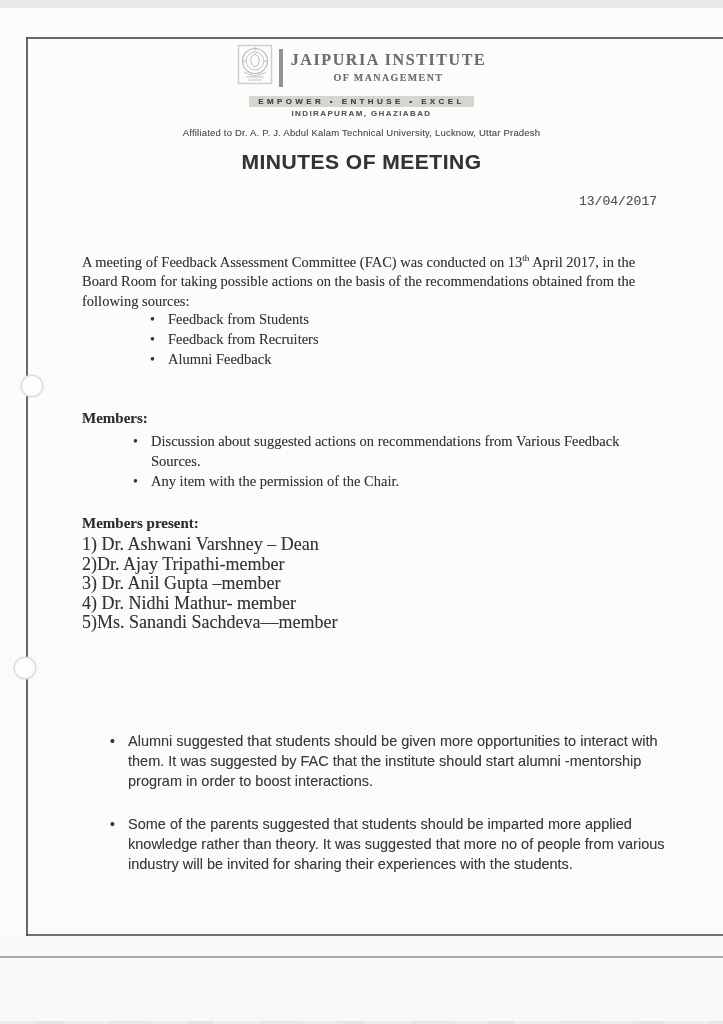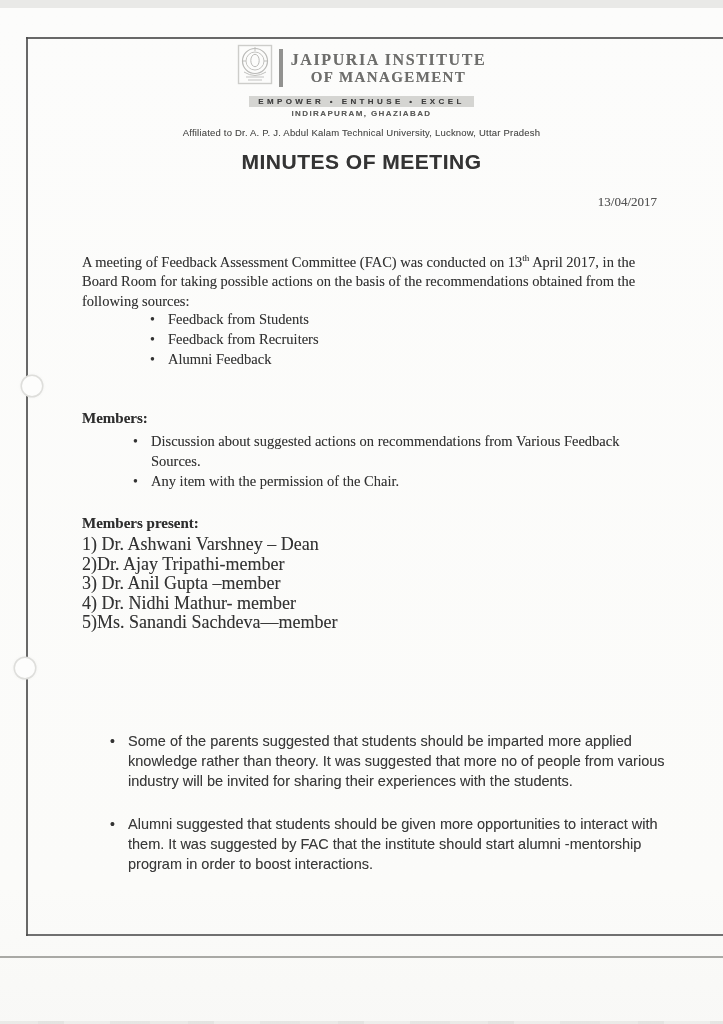--- a/index.html
+++ b/index.html
@@ -33,33 +33,33 @@
   .hole-1 { left:22px; top:368px; }
   .hole-2 { left:15px; top:650px; }
 
   
   .letterhead { position:absolute; left:0; right:0; top:36px; display:flex; flex-direction:column; align-items:center; }
   .logo-row { display:flex; align-items:center; }
   .emblem { opacity:.8; }
   .logo-sep { width:4px; height:38px; background:#929290; margin:0 8px 0 6px; }
   .inst-name { font-family:"Liberation Serif", serif; font-weight:bold; color:#6e6e6c; text-align:center; }
   .inst-name .l1 { font-size:16px; letter-spacing:1.6px; line-height:18px; }
-  .inst-name .l2 { font-size:15px; letter-spacing:1.4px; line-height:17px; }
+  .inst-name .l2 { font-size:10px; letter-spacing:1.4px; line-height:17px; }
   .tagline {
     margin-top:4px; background:#d5d5d2; color:#3e3e3e; padding:1px 9px;
     font-family:"Liberation Sans", sans-serif; font-weight:bold; font-size:8px; letter-spacing:3.4px;text-align:center;
   }
   .location { margin-top:2px; font-family:"Liberation Sans", sans-serif; font-weight:bold; font-size:8px; letter-spacing:1.4px; color:#5c5c5a; }
   .affiliation { margin-top:9px; font-family:"Liberation Sans", sans-serif; font-size:9.5px; color:#4e4e4c; letter-spacing:.2px; }
 
   .title {
     position:absolute; left:0; right:0; top:142px; text-align:center;
     font-family:"Liberation Sans", sans-serif; font-weight:bold; font-size:21px; letter-spacing:.5px; color:#343434;
   }
-  .date { position:absolute; top:186px; right:66px; font-family:Liberation Serif, serif; font-size:13px; color:#555; }
+  .date { position:absolute; top:186px; right:66px; font-family:Liberation Mono, monospace; font-size:13px; color:#555; }
 
   .intro { position:absolute; left:82px; top:241px; width:584px; font-size:14.5px; line-height:19.5px; }
   .intro sup { font-size:9px; }
 
   ul.dotted { list-style:none; }
   ul.dotted li { position:relative; padding-left:18px; font-size:14.5px; line-height:19.8px; }
   ul.dotted li::before { content:"•"; position:absolute; left:0; top:0; font-size:14px; color:#333; }
 
   .sources { position:absolute; left:150px; top:302px; width:420px; }
 
@@ -136,17 +136,17 @@
   <div class="members-list">
     <div>1) Dr. Ashwani Varshney – Dean</div>
     <div>2)Dr. Ajay Tripathi-member</div>
     <div>3) Dr. Anil Gupta –member</div>
     <div>4) Dr. Nidhi Mathur- member</div>
     <div>5)Ms. Sanandi Sachdeva—member</div>
   </div>
 
 
   <ul class="dotted actions">
+    <li>Alumni suggested that students should be given more opportunities to interact with them. It was suggested by FAC that the institute should start alumni -mentorship program in order to boost interactions.</li>
     <li>Some of the parents suggested that students should be imparted more applied knowledge rather than theory. It was suggested that more no of people from various industry will be invited for sharing their experiences with the students.</li>
-    <li>Alumni suggested that students should be given more opportunities to interact with them. It was suggested by FAC that the institute should start alumni -mentorship program in order to boost interactions.</li>
   </ul>
 
 </div>
 
 </body></html>

